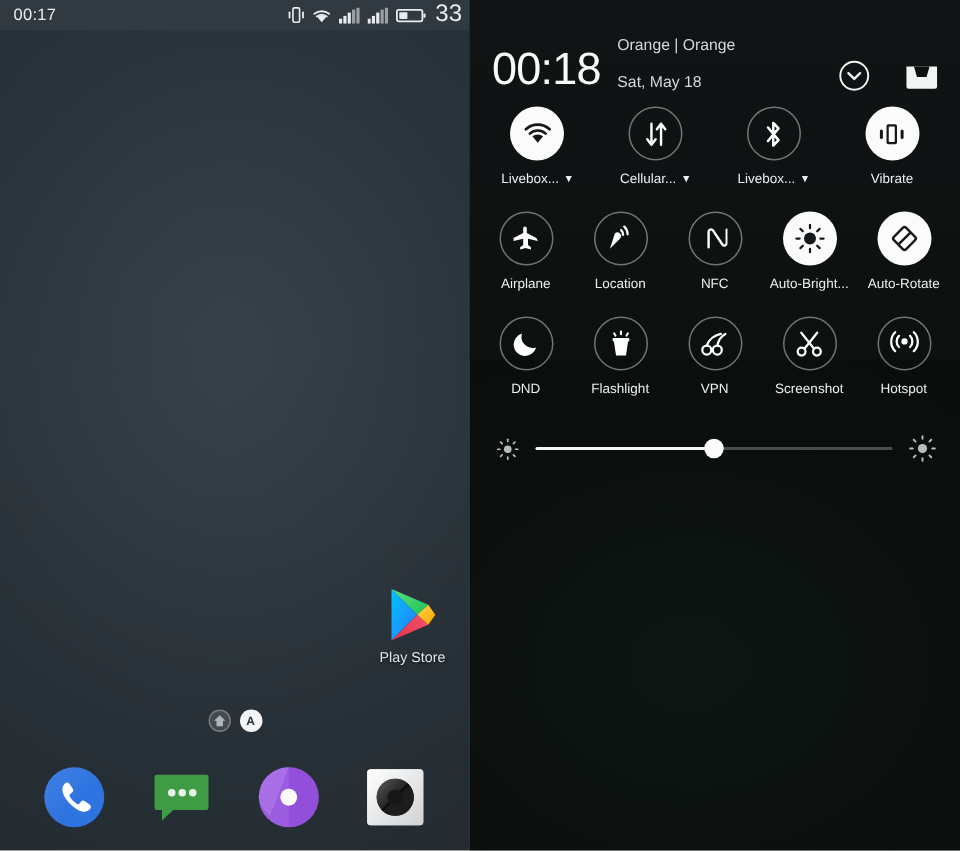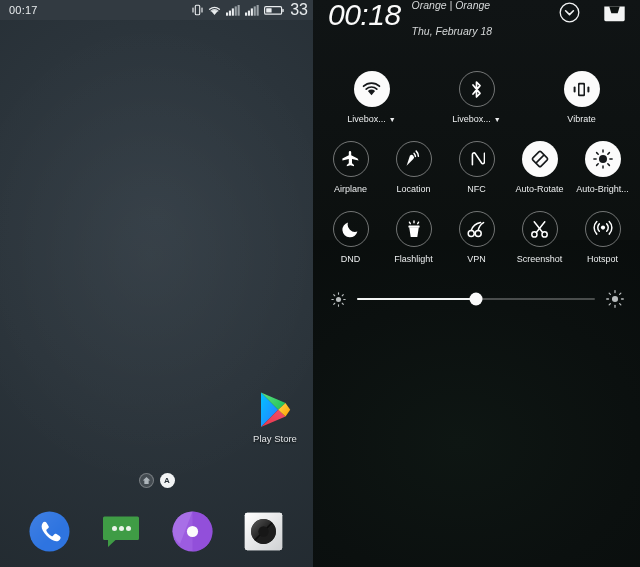--- a/index.html
+++ b/index.html
@@ -75,22 +75,22 @@
       #0a0d0d;
     overflow:hidden;
   }
   .qs-panel::before{
     content:""; position:absolute; left:0; right:0; top:0; height:240px;
     background:linear-gradient(#101415 0%, #0c100f 100%);
   }
 
   .qs-header {
     position:relative; z-index:2;
-    display:flex; align-items:flex-start;
-    height:62px; padding:0 14px 0 15px;font-style:italic;
+    display:flex; align-items:flex-end;
+    height:62px; padding:0 14px 0 15px;
   }
   .qs-clock { color:#fafafa; font-size:30px; font-weight:300; letter-spacing:-.5px; line-height:1; }
   .qs-meta { margin-left:11px; display:flex; flex-direction:column; gap:14px; }
   .qs-carrier, .qs-date { color:#d5d8d9; font-size:10.5px; line-height:1.1; white-space:nowrap; }
   .qs-header-actions { margin-left:auto; display:flex; align-items:center; gap:21px; }
   .hdr-btn { width:24px; height:24px; display:flex; align-items:center; justify-content:center; }
 
   
   .qs-tiles { position:relative; z-index:2; padding:2px 6px 0; }
   .qs-row { display:flex; }
@@ -291,21 +291,21 @@
   </div>
 
   <div class="divider"></div>
 
   <div class="qs-panel">
 
     <div class="qs-header">
       <div class="qs-clock">00:18</div>
       <div class="qs-meta">
         <div class="qs-carrier">Orange | Orange</div>
-        <div class="qs-date">Thu, February 18</div>
+        <div class="qs-date">Sat, May 18</div>
       </div>
       <div class="qs-header-actions">
         <div class="hdr-btn">
           <svg width="21" height="21" viewBox="0 0 21 21">
             <circle cx="10.5" cy="10.5" r="9.3" fill="none" stroke="#f1f2f3" stroke-width="1.3"></circle>
             <path d="M6.6 8.8 L10.5 12.6 L14.4 8.8" fill="none" stroke="#f1f2f3" stroke-width="1.6" stroke-linecap="round" stroke-linejoin="round"></path>
           </svg>
         </div>
         <div class="hdr-btn">
           <svg width="23" height="20" viewBox="0 0 23 20">
@@ -327,20 +327,32 @@
               <path d="M1.6 5.2 a11.5 11.5 0 0 1 15.8 0" fill="none" stroke="#15181a" stroke-width="1.8" stroke-linecap="round"></path>
               <path d="M4.2 8.1 a7.8 7.8 0 0 1 10.6 0" fill="none" stroke="#15181a" stroke-width="1.7" stroke-linecap="round"></path>
             </svg>
           </div>
           <div class="tile-label">
             <span>Livebox...</span>
             <span class="caret">▼</span>
           </div>
         </div>
 
+        <div class="tile">
+          <div class="tile-circle off">
+            <svg width="15" height="17" viewBox="0 0 15 17">
+              <path d="M4.3 1.5 V13 M4.3 15.5 L1.5 11.8 M4.3 15.5 L7.1 11.8" fill="none" stroke="#ffffff" stroke-width="1.6" stroke-linecap="round" stroke-linejoin="round"></path>
+              <path d="M10.7 15.5 V4 M10.7 1.5 L7.9 5.2 M10.7 1.5 L13.5 5.2" fill="none" stroke="#ffffff" stroke-width="1.6" stroke-linecap="round" stroke-linejoin="round"></path>
+            </svg>
+          </div>
+          <div class="tile-label">
+            <span>Cellular...</span>
+            <span class="caret">▼</span>
+          </div>
+        </div>
 
         <div class="tile">
           <div class="tile-circle off">
             <svg width="13" height="19" viewBox="0 0 13 19">
               <path d="M3 5 L10 13.4 L6.5 17 V2 L10 5.6 L3 14" fill="none" stroke="#ffffff" stroke-width="1.7" stroke-linecap="round" stroke-linejoin="round"></path>
             </svg>
           </div>
           <div class="tile-label">
             <span>Livebox...</span>
             <span class="caret">▼</span>
@@ -390,32 +402,20 @@
         </div>
 
         <div class="tile">
           <div class="tile-circle off">
             <svg width="16" height="18" viewBox="0 0 16 18">
               <path d="M3.4 14.8 V4.6 a1.6 1.6 0 0 1 2.9 -1 l6.3 9.4 a1.6 1.6 0 0 0 2.9 -1 V3.2" fill="none" stroke="#ffffff" stroke-width="1.6" stroke-linecap="round" stroke-linejoin="round"></path>
             </svg>
           </div>
           <div class="tile-label">
             <span>NFC</span>
-          </div>
-        </div>
-
-        <div class="tile">
-          <div class="tile-circle on">
-            <svg width="20" height="20" viewBox="0 0 20 20">
-              <rect x="4.2" y="4.2" width="11.6" height="11.6" rx="1.6" transform="rotate(45 10 10)" fill="none" stroke="#15181a" stroke-width="1.6"></rect>
-              <path d="M6.4 13.6 L13.6 6.4" stroke="#15181a" stroke-width="1.6" stroke-linecap="round"></path>
-            </svg>
-          </div>
-          <div class="tile-label">
-            <span>Auto-Rotate</span>
           </div>
         </div>
 
         <div class="tile">
           <div class="tile-circle on">
             <svg width="20" height="20" viewBox="0 0 20 20">
               <circle cx="10" cy="10" r="4" fill="#15181a"></circle>
               <g stroke="#15181a" stroke-width="1.5" stroke-linecap="round">
                 <path d="M10 .9 V3.1"></path>
                   <path d="M10 16.9 V19.1"></path>
@@ -423,20 +423,32 @@
                   <path d="M16.9 10 H19.1"></path>
                 <path d="M3.6 3.6 L5.2 5.2"></path>
                   <path d="M14.8 14.8 L16.4 16.4"></path>
                 <path d="M16.4 3.6 L14.8 5.2"></path>
                   <path d="M5.2 14.8 L3.6 16.4"></path>
               </g>
             </svg>
           </div>
           <div class="tile-label">
             <span>Auto-Bright...</span>
+          </div>
+        </div>
+
+        <div class="tile">
+          <div class="tile-circle on">
+            <svg width="20" height="20" viewBox="0 0 20 20">
+              <rect x="4.2" y="4.2" width="11.6" height="11.6" rx="1.6" transform="rotate(45 10 10)" fill="none" stroke="#15181a" stroke-width="1.6"></rect>
+              <path d="M6.4 13.6 L13.6 6.4" stroke="#15181a" stroke-width="1.6" stroke-linecap="round"></path>
+            </svg>
+          </div>
+          <div class="tile-label">
+            <span>Auto-Rotate</span>
           </div>
         </div>
       </div>
 
       <div class="qs-row">
 
         <div class="tile">
           <div class="tile-circle off">
             <svg width="18" height="18" viewBox="0 0 18 18">
               <path d="M15.4 11.6 A7.4 7.4 0 0 1 6 2.4 a7.6 7.6 0 1 0 9.4 9.2 Z" fill="#ffffff"></path>

